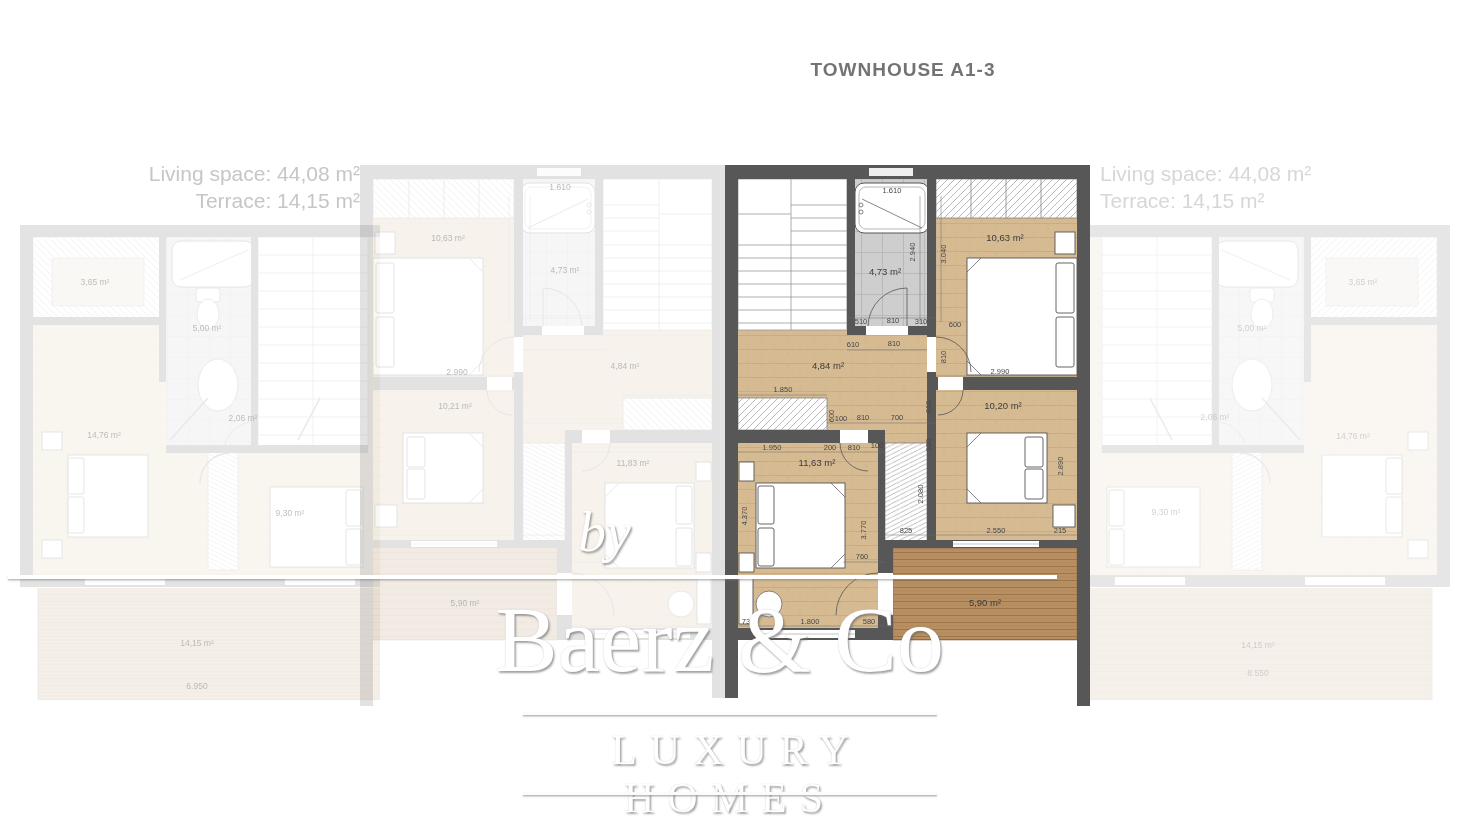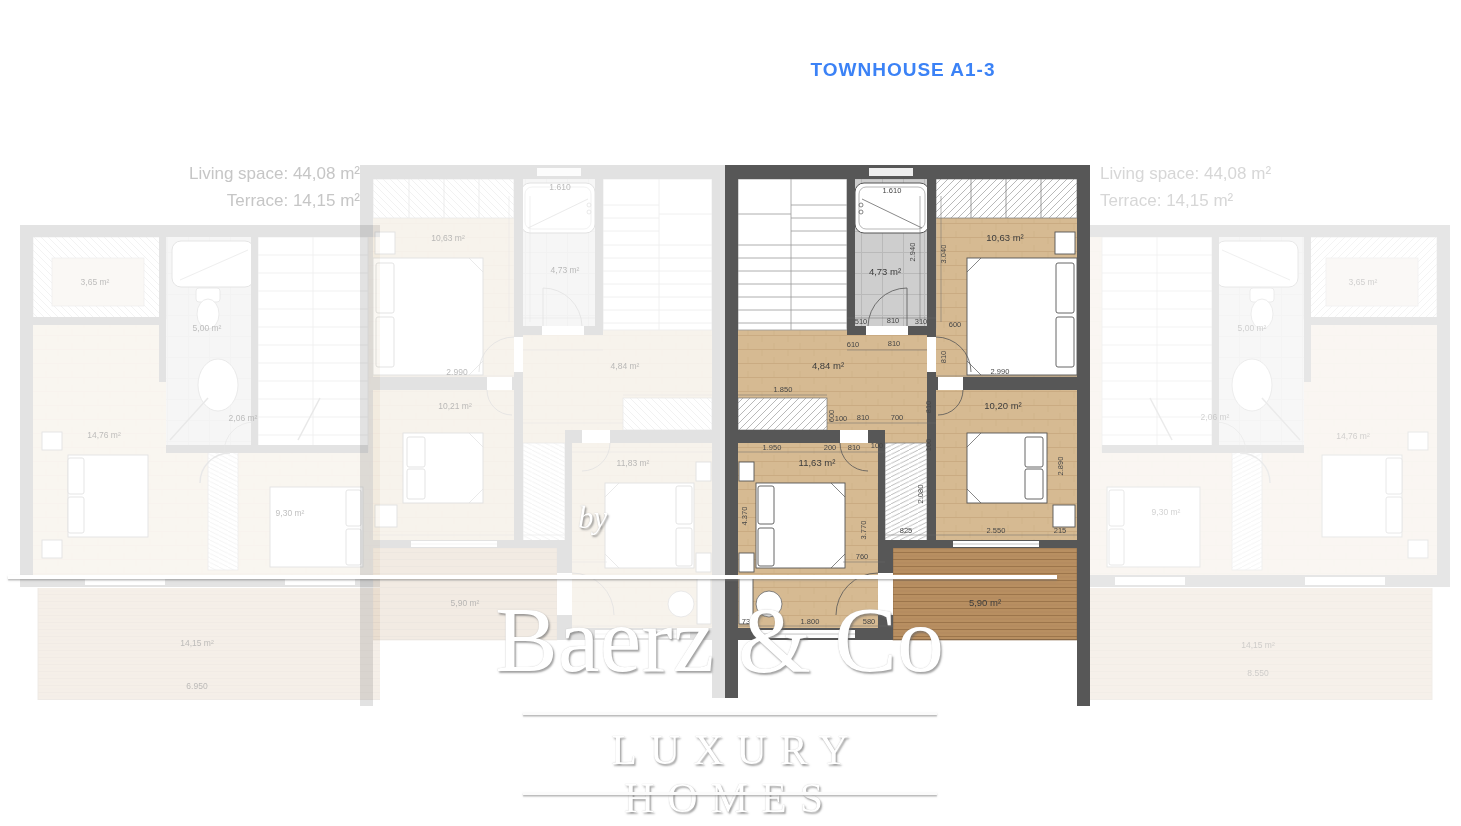--- a/index.html
+++ b/index.html
@@ -1,33 +1,33 @@
 <!DOCTYPE html>
 <html><head>
 <meta charset="utf-8">
 <style>
   html,body{margin:0;padding:0;background:#ffffff;}
   .canvas{position:relative;width:1461px;height:826px;background:#fff;overflow:hidden;
           font-family:"Liberation Sans",sans-serif;}
   .title{position:absolute;left:903px;top:56px;transform:translateX(-50%);
-         text-align:left;color:#3b82f6;font-weight:bold;font-size:19px;
+         text-align:left;color:#737373;font-weight:bold;font-size:19px;
          letter-spacing:1px;line-height:28px;}
-  .info{position:absolute;top:160px;font-size:17px;line-height:27px;}
+  .info{position:absolute;top:160px;font-size:21px;line-height:27px;}
   .info.left{left:130px;width:230px;text-align:right;color:#c6c6c6;}
   .info.right{left:1100px;width:260px;text-align:left;color:#d7d7d7;}
   svg{position:absolute;left:0;top:0;}
   svg text{font-family:"Liberation Sans",sans-serif;}
   .dim{font-size:7.5px;fill:#474747;}
   .room{font-size:9.5px;fill:#3c3c3c;}
   .fadelabel{font-size:8.5px;fill:#a5a5a5;}
   .fadelabel2{font-size:8.5px;fill:#b5b5b5;}
   .wm{position:absolute;color:#ffffff;
       text-shadow:1.5px 2px 2px rgba(105,105,105,.6),0 0 1px rgba(140,140,140,.5);
       font-family:"Liberation Serif",serif;}
-  .wm-by{left:578px;top:500px;font-size:31px;font-style:italic;}
+  .wm-by{left:578px;top:500px;font-size:56px;font-style:italic;}
   .wm-line{position:absolute;left:8px;top:575px;width:1049px;height:4px;background:#ffffff;
            box-shadow:0 1.5px 1.5px rgba(120,120,120,.5);}
   .wm-brand{left:495px;top:583px;width:470px;text-align:left;font-size:94px;line-height:1.2;}
   .wm-rule{position:absolute;left:523px;width:414px;height:3px;background:#fbfbfb;
            box-shadow:0 1.5px 1.5px rgba(120,120,120,.55);}
   .wm-rule.r1{top:712px;}
   .wm-rule.r2{top:792px;}
   .wm-tagline{left:495px;top:726px;width:470px;text-align:center;font-size:42px;
               letter-spacing:13px;text-indent:13px;}
 </style>

